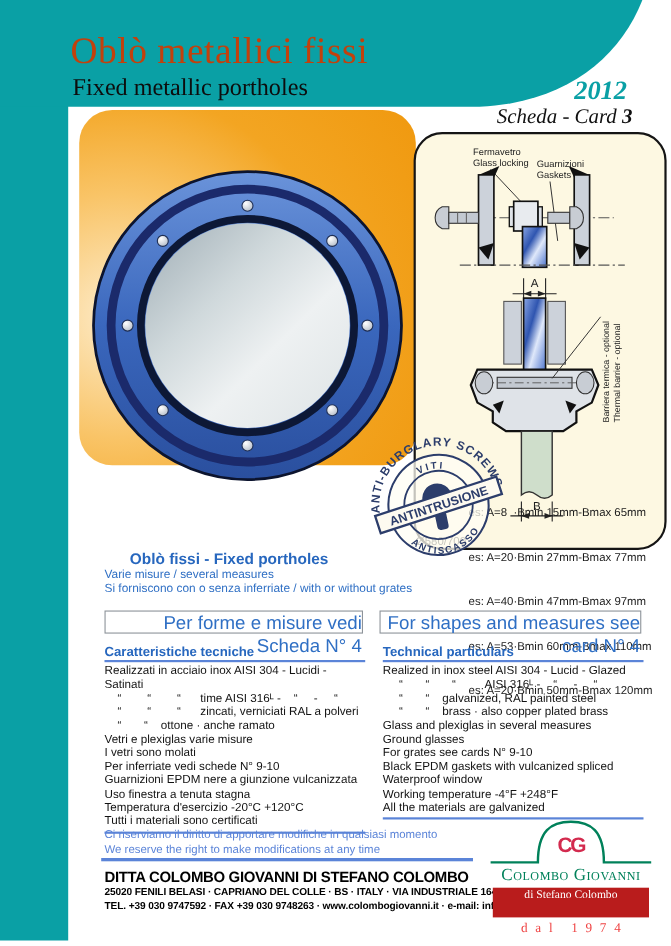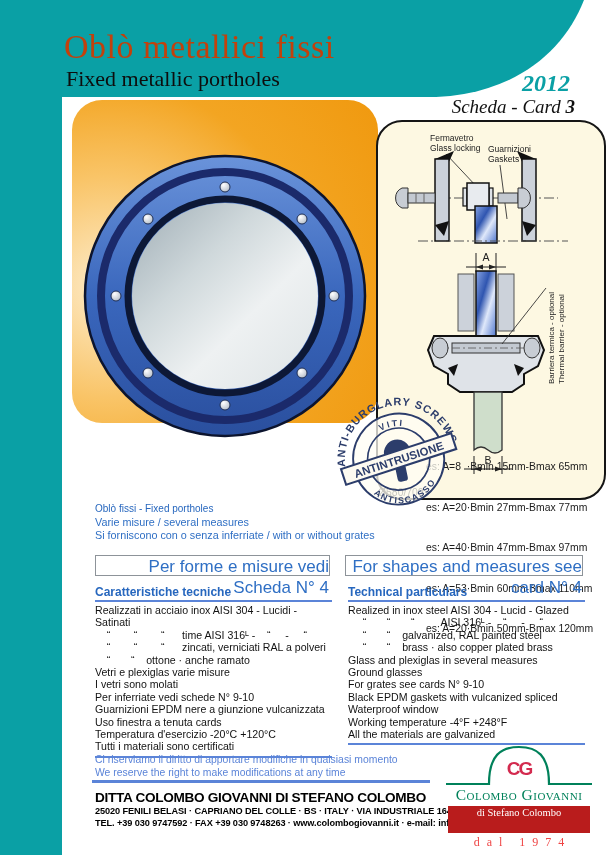--- a/index.html
+++ b/index.html
@@ -30,21 +30,21 @@
      border:2.5px solid #151515;border-radius:26px;box-sizing:border-box;}
   .measures{left:48px;top:311px;font-size:10.4px;line-height:13.5px;color:#1b1b1b;white-space:pre;}
   .measures div{white-space:pre;}
   .measure-prefix{left:0;top:365px;font-size:10.4px;color:#1b1b1b;}
 
   
   .stamp{left:334px;top:395px;width:128px;height:122px;transform:rotate(-12deg);}
 
   
   .intro{left:95px;top:501px;}
-  .intro-heading{font-size:10px;font-weight:normal;color:#2767be;line-height:15px;}
+  .intro-heading{font-size:14px;font-weight:bold;color:#2767be;line-height:15px;margin-left:23px;}
   .intro-line{font-size:10.8px;color:#2f6fc4;line-height:13px;}
 
   
   .ref-box{top:555px;height:21px;border:1.5px solid #8d9399;background:#ffffff;
      text-align:right;font-size:17px;color:#2f6fc4;line-height:21px;box-sizing:border-box;}
   .ref-it{left:95px;width:235px;}
   .ref-en{left:345px;width:238px;}
 
   
   .col{top:585px;width:237px;}
@@ -260,21 +260,21 @@
   <div class="abs col col-it">
     <div class="col-heading">Caratteristiche tecniche</div>
     <div class="spec-line">Realizzati in acciaio inox AISI 304 - Lucidi - Satinati</div>
     <div class="spec-line">    “        “        “      time AISI 316ᴸ -    “     -     “</div>
     <div class="spec-line">    “        “        “      zincati, verniciati RAL a polveri</div>
     <div class="spec-line">    “       “    ottone · anche ramato</div>
     <div class="spec-line">Vetri e plexiglas varie misure</div>
     <div class="spec-line">I vetri sono molati</div>
     <div class="spec-line">Per inferriate vedi schede N° 9-10</div>
     <div class="spec-line">Guarnizioni EPDM nere a giunzione vulcanizzata</div>
-    <div class="spec-line">Uso finestra a tenuta cards</div>
+    <div class="spec-line">Uso finestra a tenuta stagna</div>
     <div class="spec-line">Temperatura d'esercizio -20°C +120°C</div>
     <div class="spec-line">Tutti i materiali sono certificati</div>
     <div class="col-endline"></div>
   </div>
 
   <div class="abs col col-en">
     <div class="col-heading">Technical particulars</div>
     <div class="spec-line">Realized in inox steel AISI 304 - Lucid - Glazed</div>
     <div class="spec-line">     “       “       “         AISI 316ᴸ -    “     -     “</div>
     <div class="spec-line">     “       “    galvanized, RAL painted steel</div>

